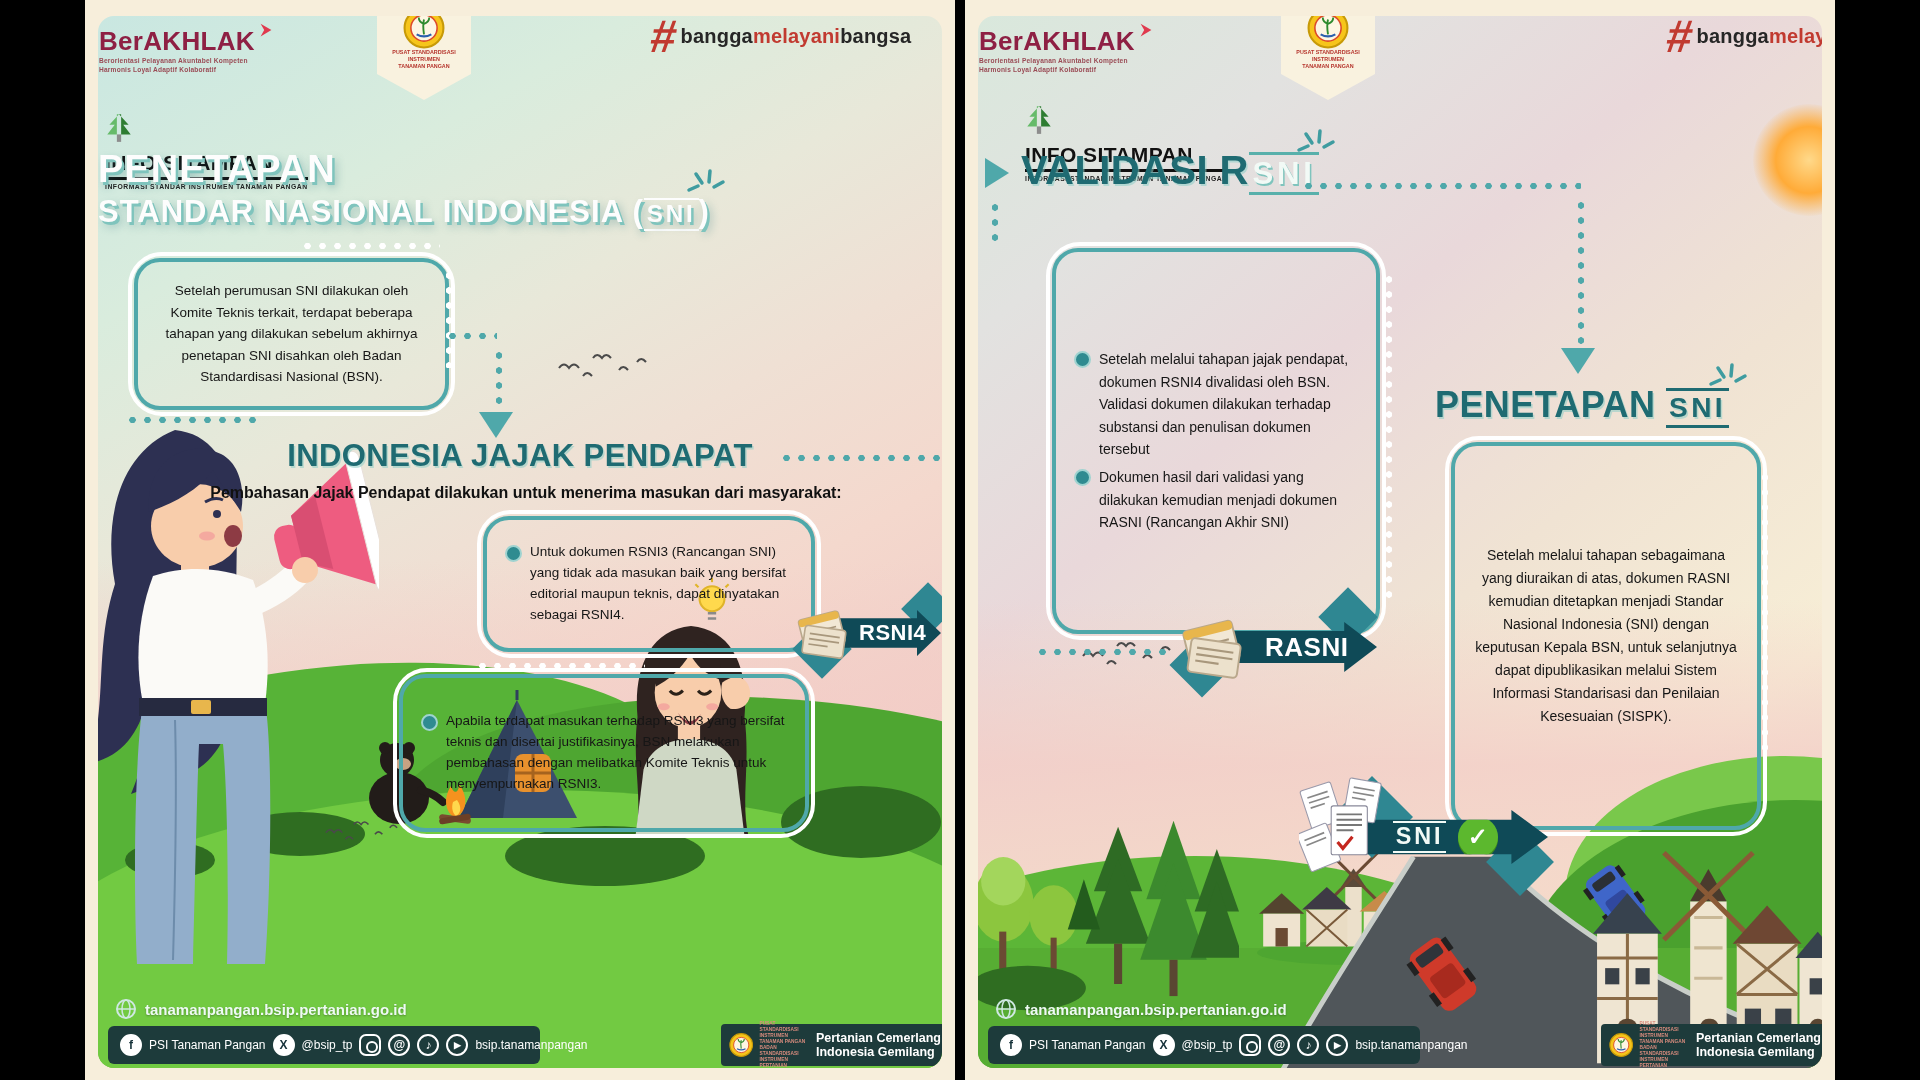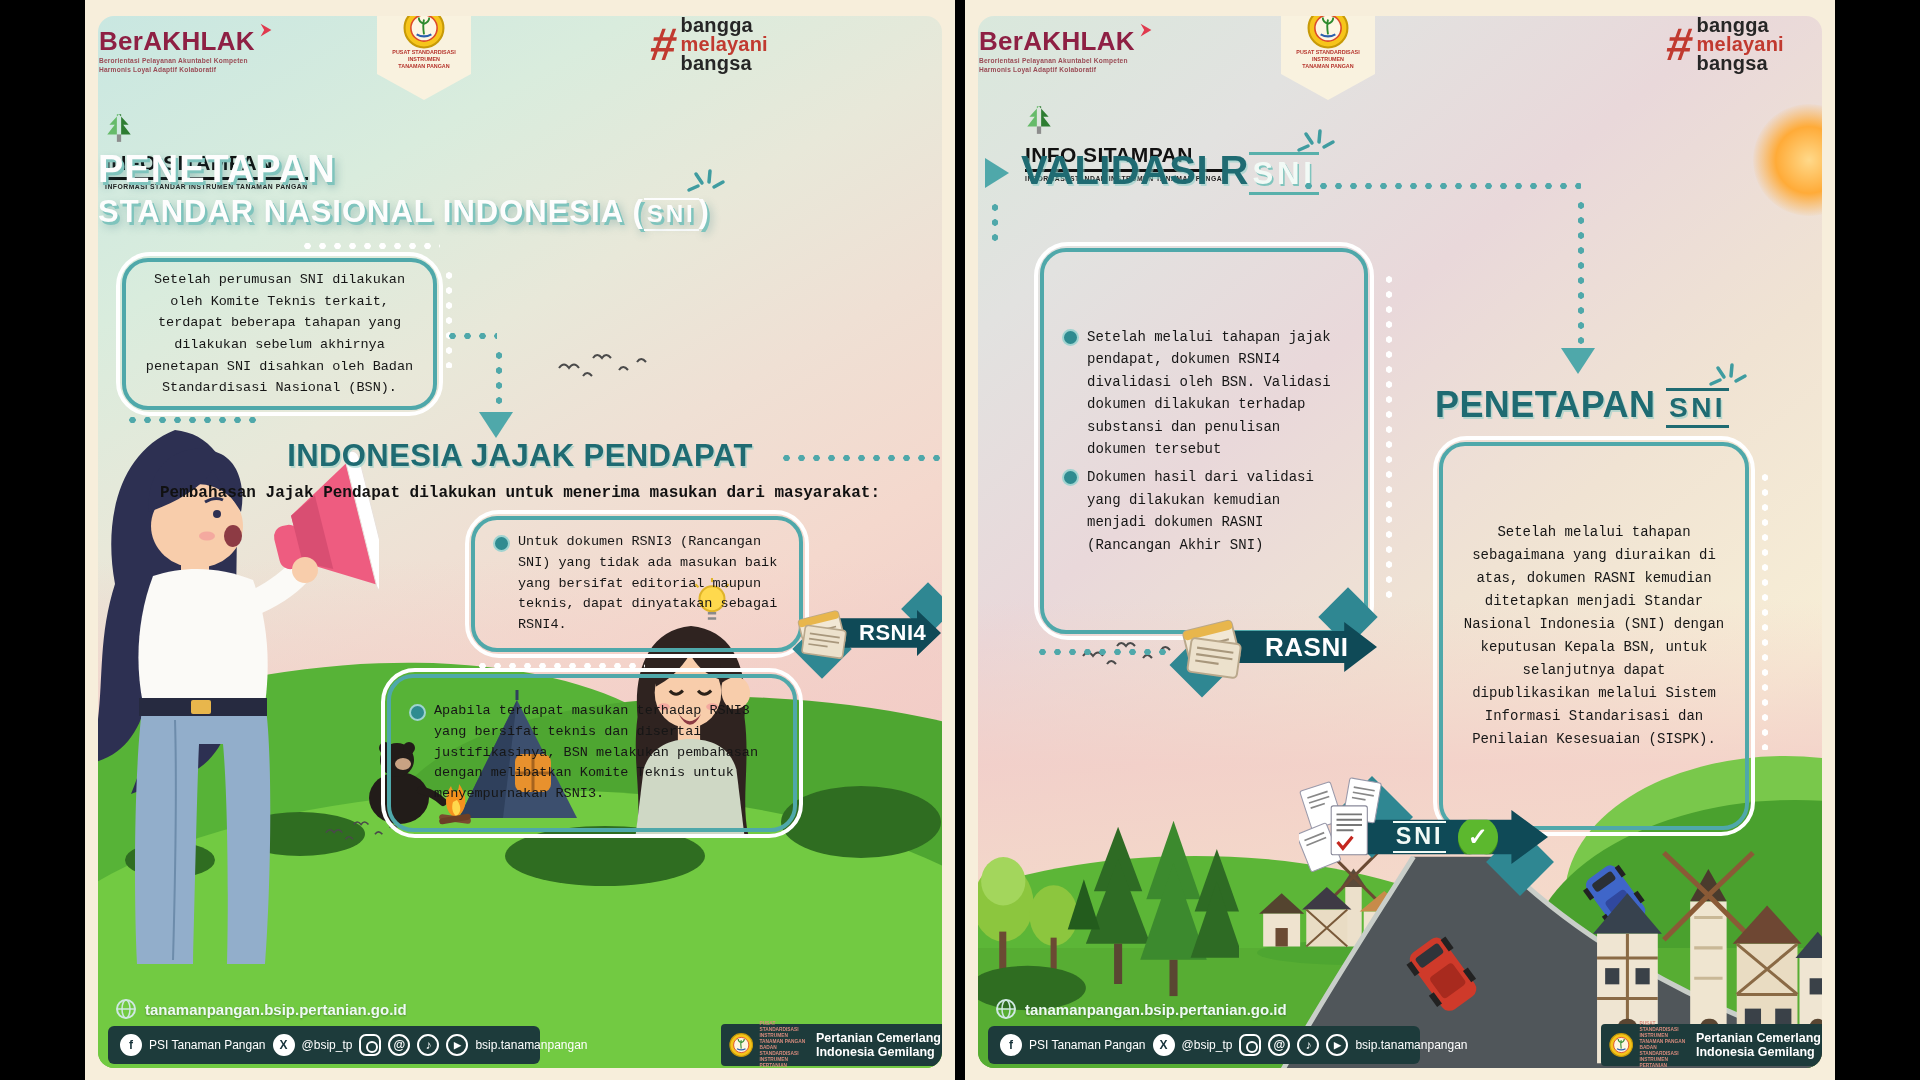--- a/index.html
+++ b/index.html
@@ -15,21 +15,21 @@
   .berakhlak{z-index:6;width:230px;}
   .ba-title{font-weight:900;font-size:26px;color:#8e2044;letter-spacing:.3px;}
   .ba-arrow{margin-left:2px;vertical-align:10px;}
   .ba-sub{font-size:6.6px;font-weight:700;color:#9a4b55;letter-spacing:.2px;line-height:1.35;}
   .pennant{z-index:6;width:94px;height:100px;background:#f9f2df;
            clip-path:polygon(0 0,100% 0,100% 74%,50% 100%,0 74%);
            display:flex;flex-direction:column;align-items:center;padding-top:7px;box-sizing:border-box;}
   .pennant-text{font-size:5.4px;font-weight:700;color:#b5342c;text-align:center;line-height:1.3;}
   .bangga{z-index:6;display:flex;align-items:center;}
   .bg-hash{font-size:46px;font-weight:900;color:#c13a30;transform:skew(-8deg);margin-right:4px;line-height:.9;}
-  .bg-words{display:flex;flex-direction:column;line-height:.95;font-weight:900;font-size:20px;letter-spacing:.2px;}
+  .bg-words{display:flex;flex-direction:row;line-height:.95;font-weight:900;font-size:20px;letter-spacing:.2px;}
   .bg-w13{color:#262626;} .bg-w2{color:#c13a30;}
   
   .infosit{z-index:6;display:flex;gap:7px;align-items:flex-start;flex-direction:column;}
   .is-title{font-weight:900;font-size:21px;color:#111;border-bottom:3.5px solid #111;padding-bottom:2px;letter-spacing:.4px;}
   .is-sub{font-weight:700;font-size:6.8px;letter-spacing:.5px;color:#222;margin-top:3px;}
   
   .bubble{font-weight:900;color:#fdfdfd;letter-spacing:1px;z-index:6;
           text-shadow:2.5px 3px 0 #7fc4bd,4px 5px 8px rgba(31,107,114,.35);}
   .teal-head{font-weight:900;color:#1f6b72;z-index:6;letter-spacing:.4px;
              text-shadow:1.5px 2px 0 rgba(140,205,198,.55);}
@@ -72,21 +72,21 @@
   .soclabel{color:#fff;font-weight:400;font-size:12px;white-space:nowrap;}
   .sicon{width:22px;height:22px;border-radius:50%;border:2px solid #fff;box-sizing:border-box;flex:none;
          display:flex;align-items:center;justify-content:center;color:#fff;font-weight:700;font-size:12px;line-height:1;}
   .sfill{background:#fff;color:#16323a;}
   .ig{border-radius:7px;position:relative;}
   .ig::after{content:"";position:absolute;left:5px;top:5px;width:8px;height:8px;border:2px solid #fff;border-radius:50%;}
   .orgbadge{position:absolute;z-index:8;height:42px;background:#1d3b3b;border-radius:4px;
             display:flex;align-items:center;gap:6px;padding:19px 8px;box-sizing:border-box;}
   .ob-small{width:62px;font-size:4.8px;font-weight:700;color:#d98c7e;line-height:1.25;}
   .ob-main{font-size:12.5px;font-weight:700;color:#fff;line-height:1.15;white-space:nowrap;}
-  .body-text{font-family:Liberation Mono, monospace;}
+  .body-text{font-family:Liberation Sans, sans-serif;margin-left:12px;}
 </style>
 </head>
 <body>
 
 <svg width="0" height="0" style="position:absolute">
   <defs>
     <g id="emblem">
       <circle cx="20" cy="20" r="18.5" fill="#f6c51b" stroke="#c79a08" stroke-width="2"></circle>
       <circle cx="20" cy="20" r="12.5" fill="#fdf6e2" stroke="#dd4a2a" stroke-width="1.5"></circle>
       <path d="M20,26 C19,20 19,16 20,12 M20,16 C17,15 15,13 15,10 M20,16 C23,15 25,13 25,10" stroke="#2e8b2e" stroke-width="1.8" fill="none"></path>

